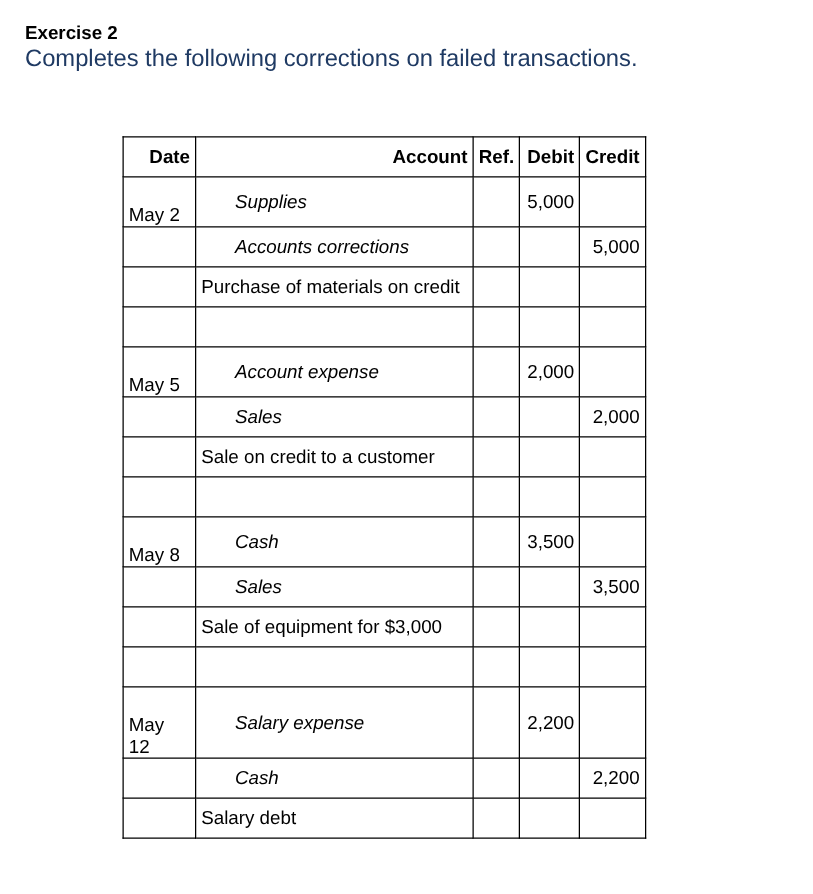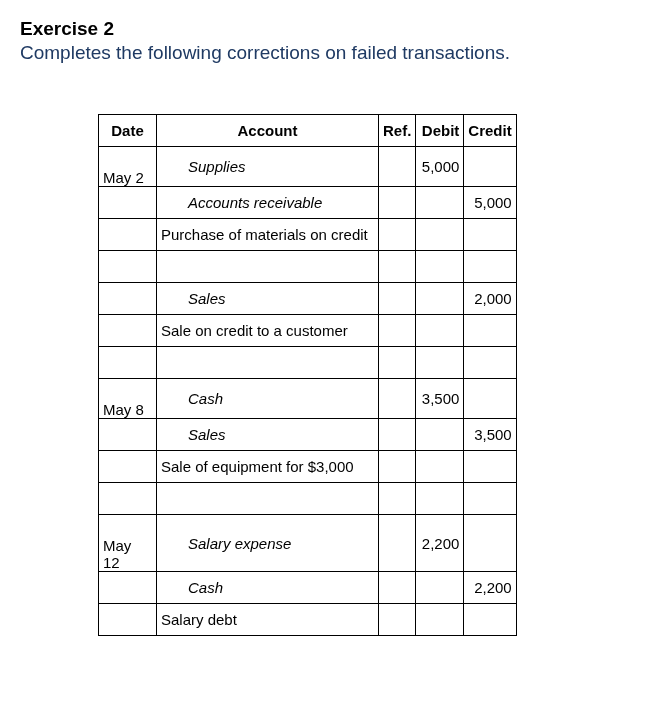--- a/index.html
+++ b/index.html
@@ -6,21 +6,21 @@
   body {
     margin: 0;
     padding: 18px 20px;
     font-family: Arial, Helvetica, sans-serif;
     background: #fff;
     color: #000;
     width: 650px;
   }
   .title {
     font-weight: bold;
-    font-size: 19px;
+    font-size: 15px;
     color: #000;
     margin-bottom: 2px;
   }
   .subtitle {
     font-size: 19px;
     color: #1f3a63;
     margin-bottom: 50px;
   }
   .table-wrap {
     margin-left: 78px;
@@ -30,21 +30,21 @@
   }
   th, td {
     border: 1px solid #000;
     font-size: 15px;
     vertical-align: middle;
     height: 32px;
     padding: 0 4px;
   }
   th {
     font-weight: bold;
-    text-align: center;
+    text-align: right;
   }
   th.num, td.num {
     text-align: right;
     margin-top: 23px;
   }
   .col-date   { width: 58px; }
   .col-acct   { width: 222px; }
   .col-ref    { width: 34px; }
   .col-debit  { width: 48px; }
   .col-credit { width: 50px; }
@@ -74,21 +74,21 @@
     <tr>
       <td class="date">May 2</td>
       <td class="italic">Supplies</td>
       <td></td>
       <td class="num">5,000</td>
       <td class="num"></td>
     </tr>
 
     <tr>
       <td class="date"></td>
-      <td class="italic"><span class="acct-under">Accounts</span><span> receivable</span></td>
+      <td class="italic"><span class="acct-under">Accounts</span><span> corrections</span></td>
       <td></td>
       <td class="num"></td>
       <td class="num">5,000</td>
     </tr>
 
     <tr>
       <td class="date"></td>
       <td>Purchase of materials on credit</td>
       <td></td>
       <td class="num"></td>
@@ -96,20 +96,27 @@
     </tr>
 
     <tr>
       <td class="date"></td>
       <td></td>
       <td></td>
       <td class="num"></td>
       <td class="num"></td>
     </tr>
 
+    <tr>
+      <td class="date">May 5</td>
+      <td class="italic">Account expense</td>
+      <td></td>
+      <td class="num">2,000</td>
+      <td class="num"></td>
+    </tr>
 
     <tr>
       <td class="date"></td>
       <td class="italic">Sales</td>
       <td></td>
       <td class="num"></td>
       <td class="num">2,000</td>
     </tr>
 
     <tr>

